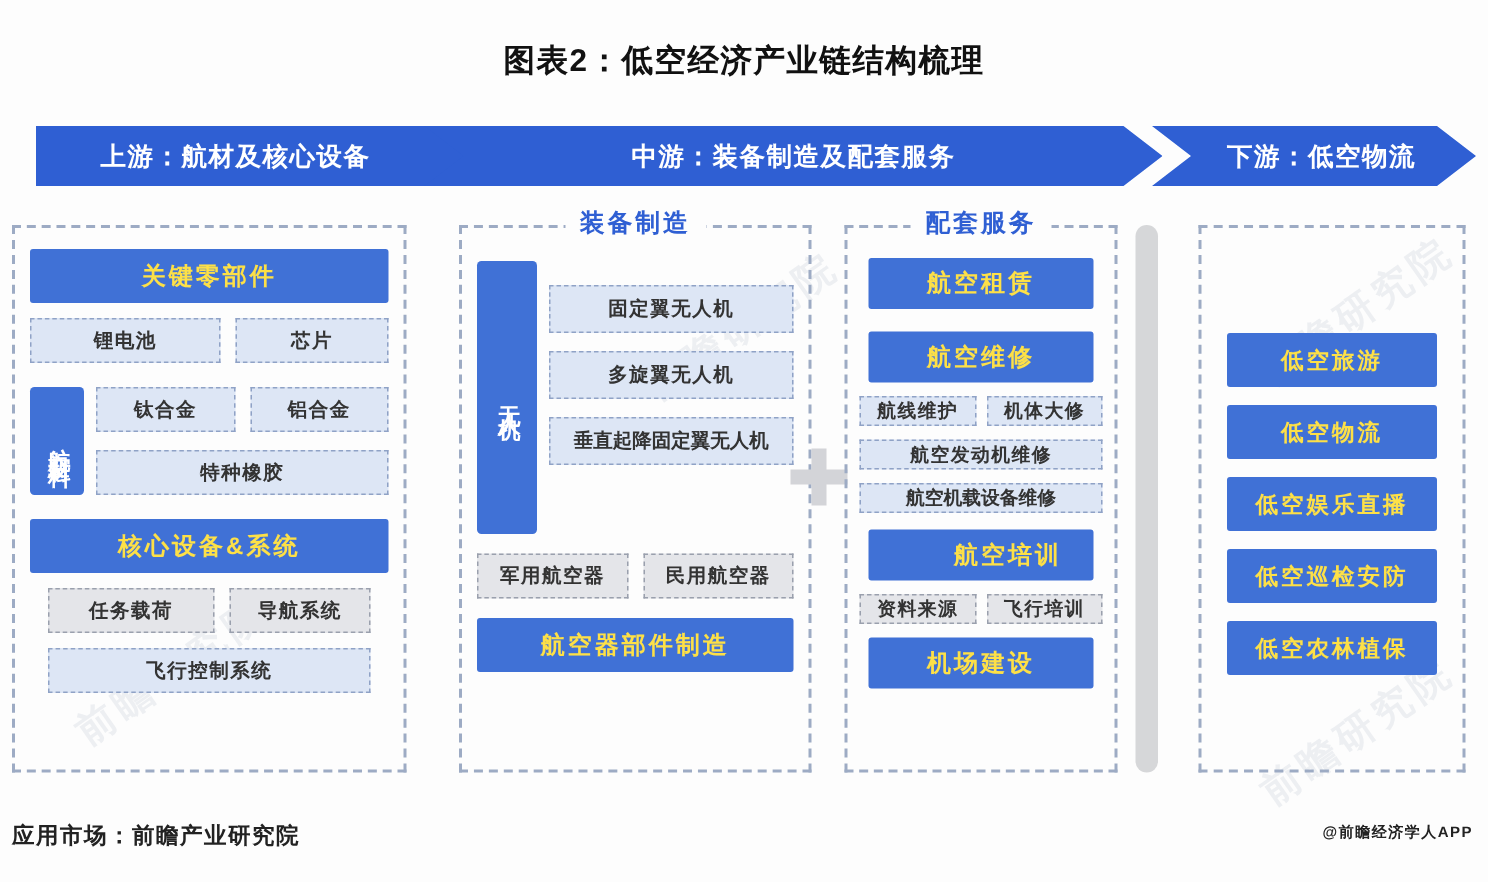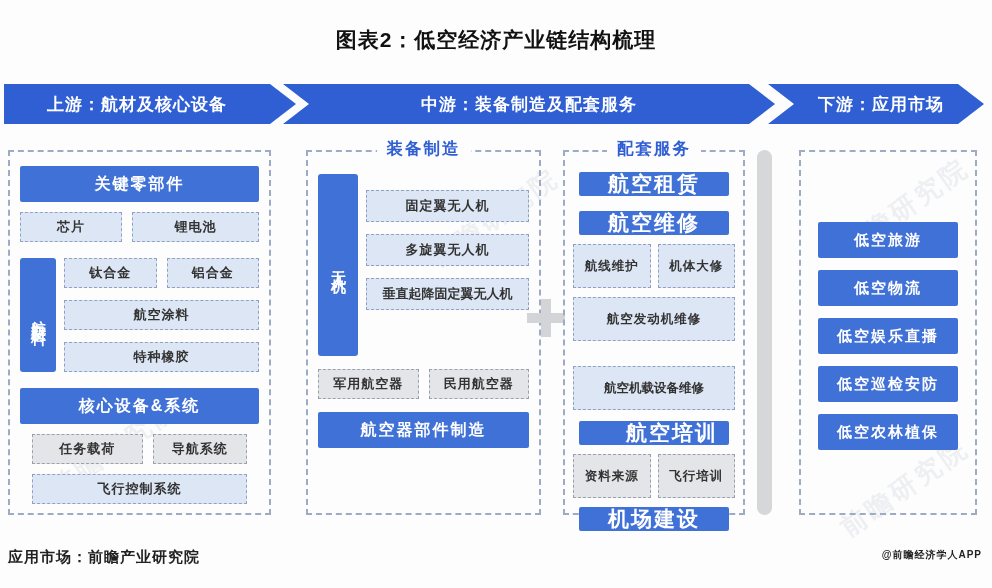--- a/index.html
+++ b/index.html
@@ -13,21 +13,21 @@
     position:absolute;top:26px;left:0;width:100%;
     text-align:center;font-size:21px;font-weight:bold;color:#111;
     letter-spacing:1px;
   }
   
   .arrow{
     position:absolute;top:84px;height:40px;background:#2f5fd3;color:#fff;
     display:flex;align-items:center;justify-content:center;
     font-size:17px;font-weight:bold;letter-spacing:1px;
   }
-  .arrow.seg1{left:4px;width:292px;
+  .arrow.seg1{left:24px;width:292px;
     clip-path:polygon(0 0,calc(100% - 26px) 0,100% 50%,calc(100% - 26px) 100%,0 100%);
     padding-right:26px;box-sizing:border-box;}
   .arrow.seg2{left:283px;width:492px;
     clip-path:polygon(0 0,calc(100% - 26px) 0,100% 50%,calc(100% - 26px) 100%,0 100%,26px 50%);}
   .arrow.seg3{left:768px;width:216px;
     clip-path:polygon(0 0,calc(100% - 26px) 0,100% 50%,calc(100% - 26px) 100%,0 100%,26px 50%);
     padding-left:10px;box-sizing:border-box;}
   
   .panel{
     position:absolute;top:150px;height:365px;box-sizing:border-box;
@@ -37,45 +37,45 @@
   .p2{left:306px;width:235px;padding:22px 10px 10px 10px;display:flex;flex-direction:column;gap:13px;}
   .p3{left:563px;width:182px;padding:20px 8px 10px 8px;display:flex;flex-direction:column;gap:9px;}
   .p4{left:799px;width:178px;padding:70px 17px 10px 17px;display:flex;flex-direction:column;gap:12px;}
   .panel-title{
     position:absolute;top:-14px;left:50%;transform:translateX(-50%);
     background:#fdfdfd;padding:0 10px;color:#2f5fd3;font-size:16.5px;
     font-weight:bold;white-space:nowrap;letter-spacing:2px;
   }
   
   .bluebox{
-    background:#4071d6;color:#ffffff;font-weight:bold;border-radius:2px;
+    background:#4071d6;color:#fde047;font-weight:bold;border-radius:2px;
     display:flex;align-items:center;justify-content:center;
     letter-spacing:2px;flex:none;
   }
   .hdr{height:36px;font-size:16px;}
-  .hdr34{height:24px;font-size:21px;margin:0 6px;}
+  .hdr34{height:34px;font-size:16px;margin:0 6px;}
   .dbox{
     border:1.5px dashed #8fa2c6;background:#dde6f5;color:#333;
     font-weight:bold;display:flex;align-items:center;justify-content:center;
     font-size:13px;letter-spacing:1px;height:30px;box-sizing:border-box;flex:none;
   }
   .gray{border-color:#9aa0ad;background:#e4e5e9;}
   .row{display:flex;gap:10px;flex:none;}
   .row .dbox{flex:1;}
   .vgroup{display:flex;gap:8px;flex:none;}
   .vlabel{
     background:#4071d6;color:#fff;font-weight:bold;border-radius:3px;
     writing-mode:vertical-rl;text-orientation:upright;
     display:flex;align-items:center;justify-content:center;
     font-size:15px;letter-spacing:4px;flex:none;
   }
   .vcol{display:flex;flex-direction:column;gap:12px;flex:1;justify-content:center;}
   .inset{margin:0 12px;}
   .down .bluebox{height:36px;font-size:15px;}
-  .small .dbox{height:44px;font-size:12.5px;}
+  .small .dbox{height:20px;font-size:12.5px;}
   
   .plus{position:absolute;left:527px;top:299px;width:38px;height:38px;}
   .plus::before{content:"";position:absolute;left:0;top:14px;width:38px;height:10px;background:#d3d4d8;}
   .plus::after{content:"";position:absolute;left:14px;top:0;width:10px;height:38px;background:#d3d4d8;}
   .vbar{position:absolute;left:757px;top:150px;width:15px;height:365px;background:#d6d7d9;border-radius:8px;}
   
   .footer-left{position:absolute;left:8px;top:548px;font-size:15px;font-weight:bold;color:#222;letter-spacing:1px;}
   .footer-right{position:absolute;right:10px;top:548px;font-size:10px;font-weight:bold;color:#222;letter-spacing:1px;}
   
   .wm{
@@ -93,37 +93,36 @@
 
 <div class="title">图表2：低空经济产业链结构梳理</div>
 
 <div class="arrow seg1">
   <span>上游：航材及核心设备</span>
 </div>
 <div class="arrow seg2">
   <span>中游：装备制造及配套服务</span>
 </div>
 <div class="arrow seg3">
-  <span>下游：应用市场</span>
+  <span>下游：低空物流</span>
 </div>
 
 <div class="panel p1">
   <div class="bluebox hdr">关键零部件</div>
   <div class="row">
+    <div class="dbox">锂电池</div>
     <div class="dbox" style="flex:0.8;">芯片</div>
-    <div class="dbox">锂电池</div>
   </div>
   <div class="vgroup" style="margin-top:6px;">
     <div class="vlabel" style="width:36px;">航空材料</div>
     <div class="vcol">
       <div class="row">
         <div class="dbox">钛合金</div>
         <div class="dbox">铝合金</div>
       </div>
-      <div class="dbox">航空涂料</div>
       <div class="dbox">特种橡胶</div>
     </div>
   </div>
   <div class="bluebox hdr" style="margin-top:6px;">核心设备&amp;系统</div>
   <div class="row inset">
     <div class="dbox gray">任务载荷</div>
     <div class="dbox gray" style="flex:0.85;">导航系统</div>
   </div>
   <div class="dbox inset">飞行控制系统</div>
 </div>
@@ -149,21 +148,21 @@
 
 <div class="panel p3 small">
   <div class="panel-title">配套服务</div>
   <div class="bluebox hdr34">航空租赁</div>
   <div class="bluebox hdr34" style="margin-top:6px;">航空维修</div>
   <div class="row" style="gap:7px;">
     <div class="dbox">航线维护</div>
     <div class="dbox">机体大修</div>
   </div>
   <div class="dbox">航空发动机维修</div>
-  <div class="dbox" style="letter-spacing:0;margin-top:16px;">航空机载设备维修</div>
+  <div class="dbox" style="letter-spacing:0;">航空机载设备维修</div>
   <div class="bluebox hdr34" style="margin-top:2px;padding-left:36px;">航空培训</div>
   <div class="row" style="gap:7px;">
     <div class="dbox gray">资料来源</div>
     <div class="dbox gray">飞行培训</div>
   </div>
   <div class="bluebox hdr34">机场建设</div>
 </div>
 
 <div class="vbar"></div>
 

